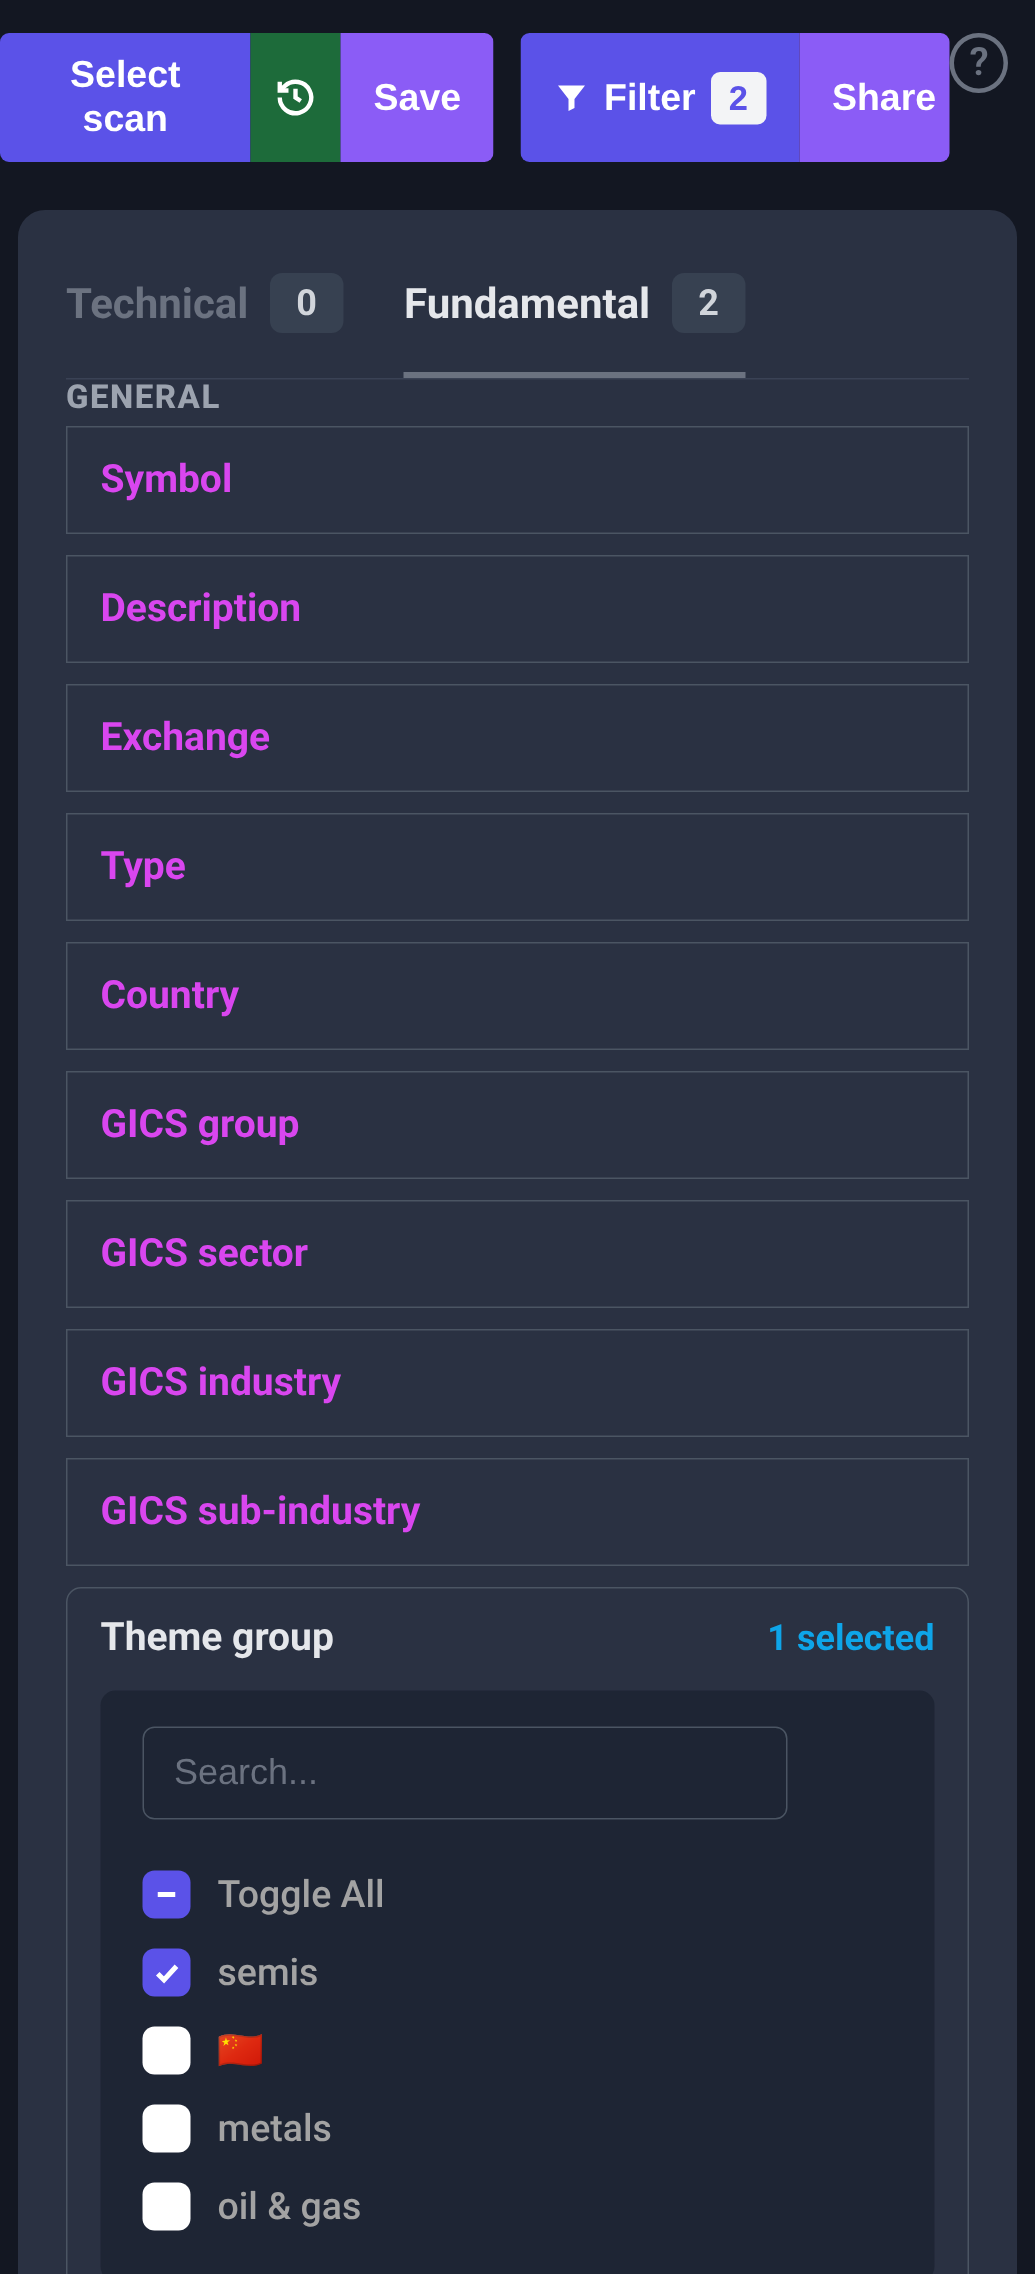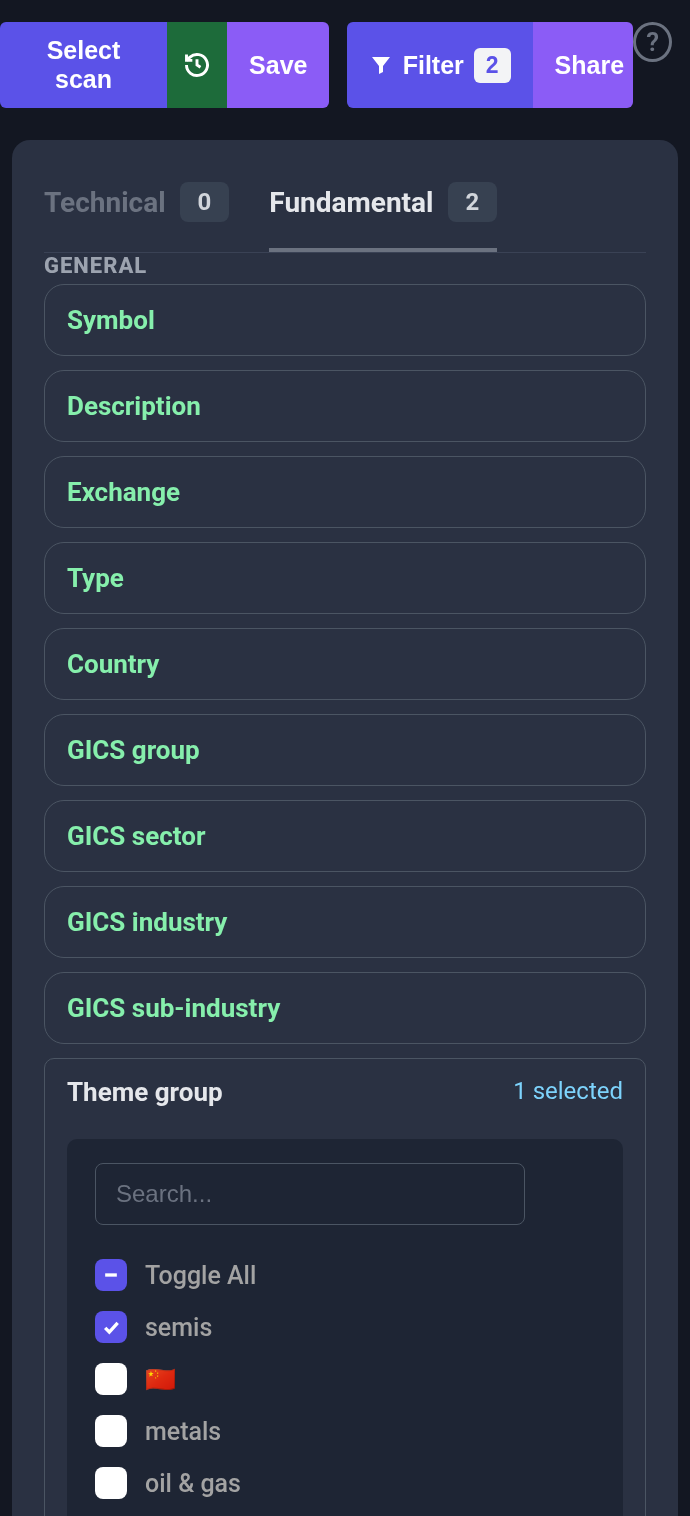--- a/index.html
+++ b/index.html
@@ -101,49 +101,50 @@
 }
 .section-header {
   font-size: 22px;
   font-weight: 800;
   letter-spacing: 1px;
   color: #9ca3af;
   margin-bottom: 6px;
 }
 .field {
   border: 1.5px solid #4b5563;
-  border-radius: 20px;
+  border-radius: 0;
   padding: 20px 22px;
   margin-bottom: 14px;
   font-size: 26px;
   font-weight: 700;
-  color: #86efac;
+  color: #d946ef;
   cursor: pointer;
   display: flex;
   justify-content: space-between;
   align-items: center;
 }
 .field-expanded {
   border: 1.5px solid #4b5563;
   border-radius: 10px;
   padding: 18px 22px 22px 22px;
   margin-bottom: 14px;
 }
 .field-expanded-header {
   display: flex;
   justify-content: space-between;
+  align-items: center;
   font-size: 26px;
   font-weight: 700;
   color: #e5e7eb;
-  margin-bottom: 32px;
+  margin-bottom: 20px;
 }
 .selected-count {
-  color: #7dd3fc;
+  color: #0ea5e9;
   font-size: 24px;
-  font-weight: 400;
+  font-weight: 700;
 }
 .dropdown {
   background: #1e2534;
   border-radius: 10px;
   padding: 24px 28px;
 }
 .search-input {
   width: 86%;
   background: transparent;
   border: 1.5px solid #4b5563;

